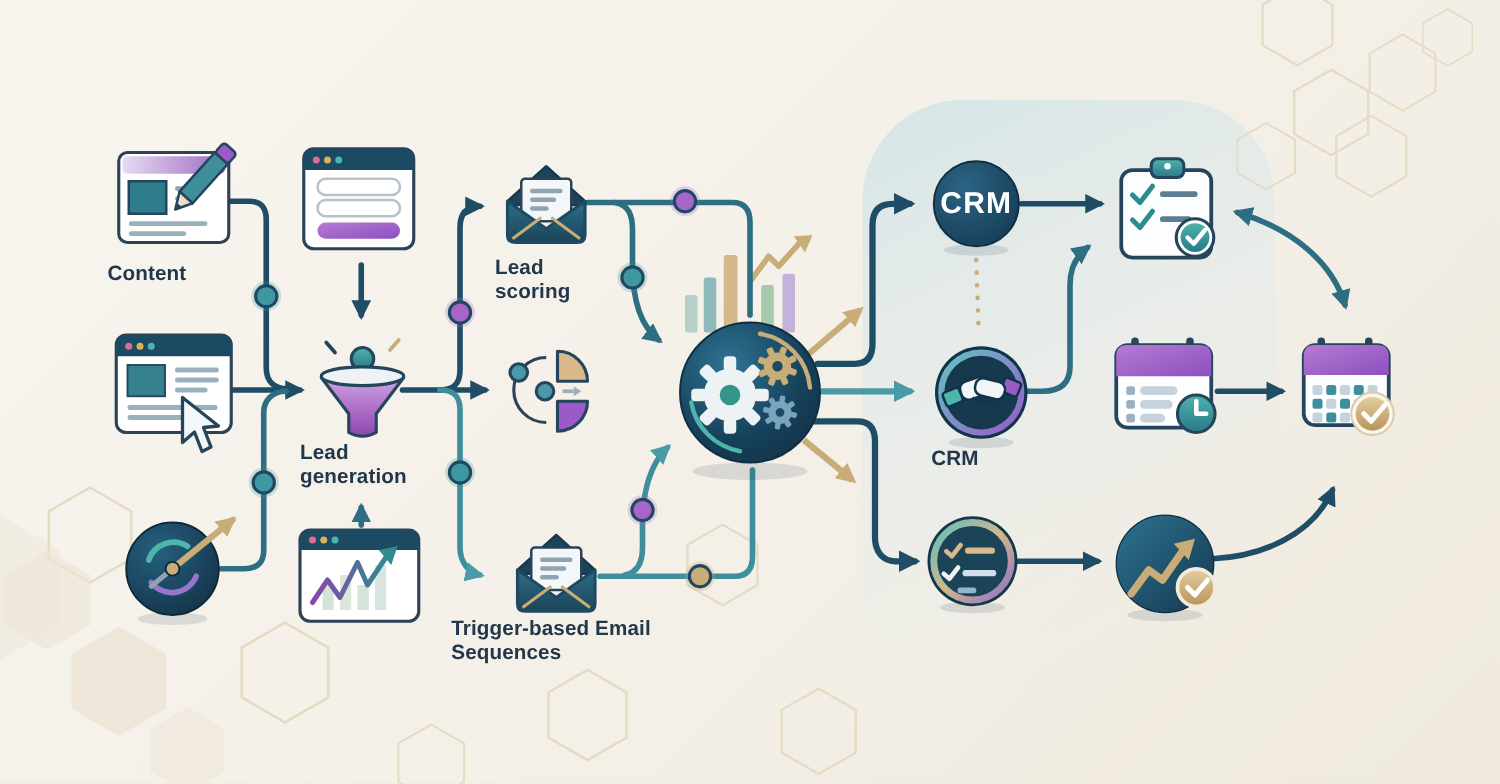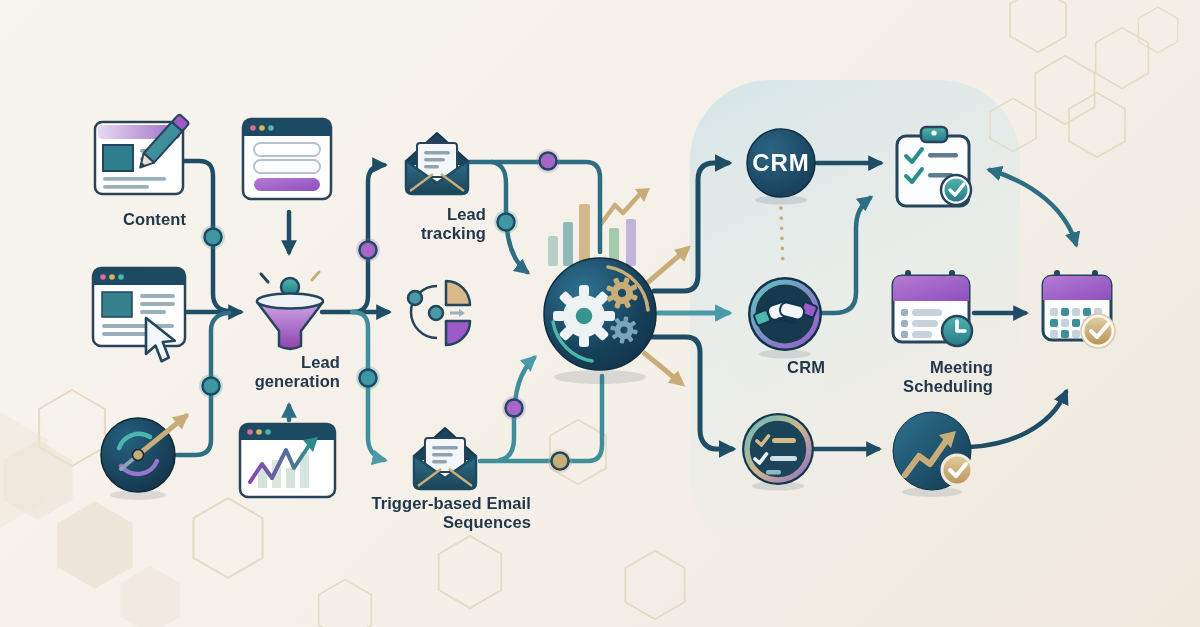--- a/index.html
+++ b/index.html
@@ -4,21 +4,21 @@
 <style>
   html,body{margin:0;padding:0;background:#e9e5dc;}
   .stage{
     position:relative;width:1200px;height:627px;overflow:hidden;
     background:linear-gradient(135deg,#f8f5ef 0%,#f4f0e8 55%,#efe9de 100%);
     font-family:"Liberation Sans","DejaVu Sans",sans-serif;
   }
   .stage svg{position:absolute;left:0;top:0;}
   .lbl{
     position:absolute;transform:translateX(-50%);
-    text-align:right;font-weight:700;font-size:16.5px;line-height:1.17;
+    text-align:left;font-weight:700;font-size:16.5px;line-height:1.17;
     color:#22374a;letter-spacing:.1px;white-space:normal;
   }
   .crm-big{
     position:absolute;transform:translate(-50%,-50%);
     color:#fff;font-weight:700;font-size:24px;letter-spacing:1px;
   }
 </style>
 </head>
 <body>
 
@@ -448,19 +448,18 @@
     <g>
       <circle cx="1098" cy="331" r="17" fill="#faf6ec" stroke="#d8c9a8" stroke-width="1.5"></circle>
       <circle cx="1098" cy="331" r="13.5" fill="url(#gGold)"></circle>
       <path d="M 1091,331 l 6,6 l 11,-13" stroke="#ffffff" stroke-width="4" fill="none" stroke-linecap="round" stroke-linejoin="round"></path>
     </g>
   </g>
 </svg>
 
 <div class="lbl" style="left:136px;top:210px;width:100px">Content</div>
 <div class="lbl" style="left:290px;top:353px;width:100px">Lead generation</div>
-<div class="lbl" style="left:441px;top:205px;width:90px">Lead tracking</div>
+<div class="lbl" style="left:441px;top:205px;width:90px">Lead scoring</div>
 <div class="lbl" style="left:446px;top:494px;width:170px">Trigger-based Email Sequences</div>
 <div class="crm-big" style="left:781px;top:163px">CRM</div>
 <div class="lbl" style="left:785px;top:358px;width:80px">CRM</div>
-<div class="lbl" style="left:933px;top:358px;width:120px">Meeting Scheduling</div>
 
 </div>
 
 </body></html>

